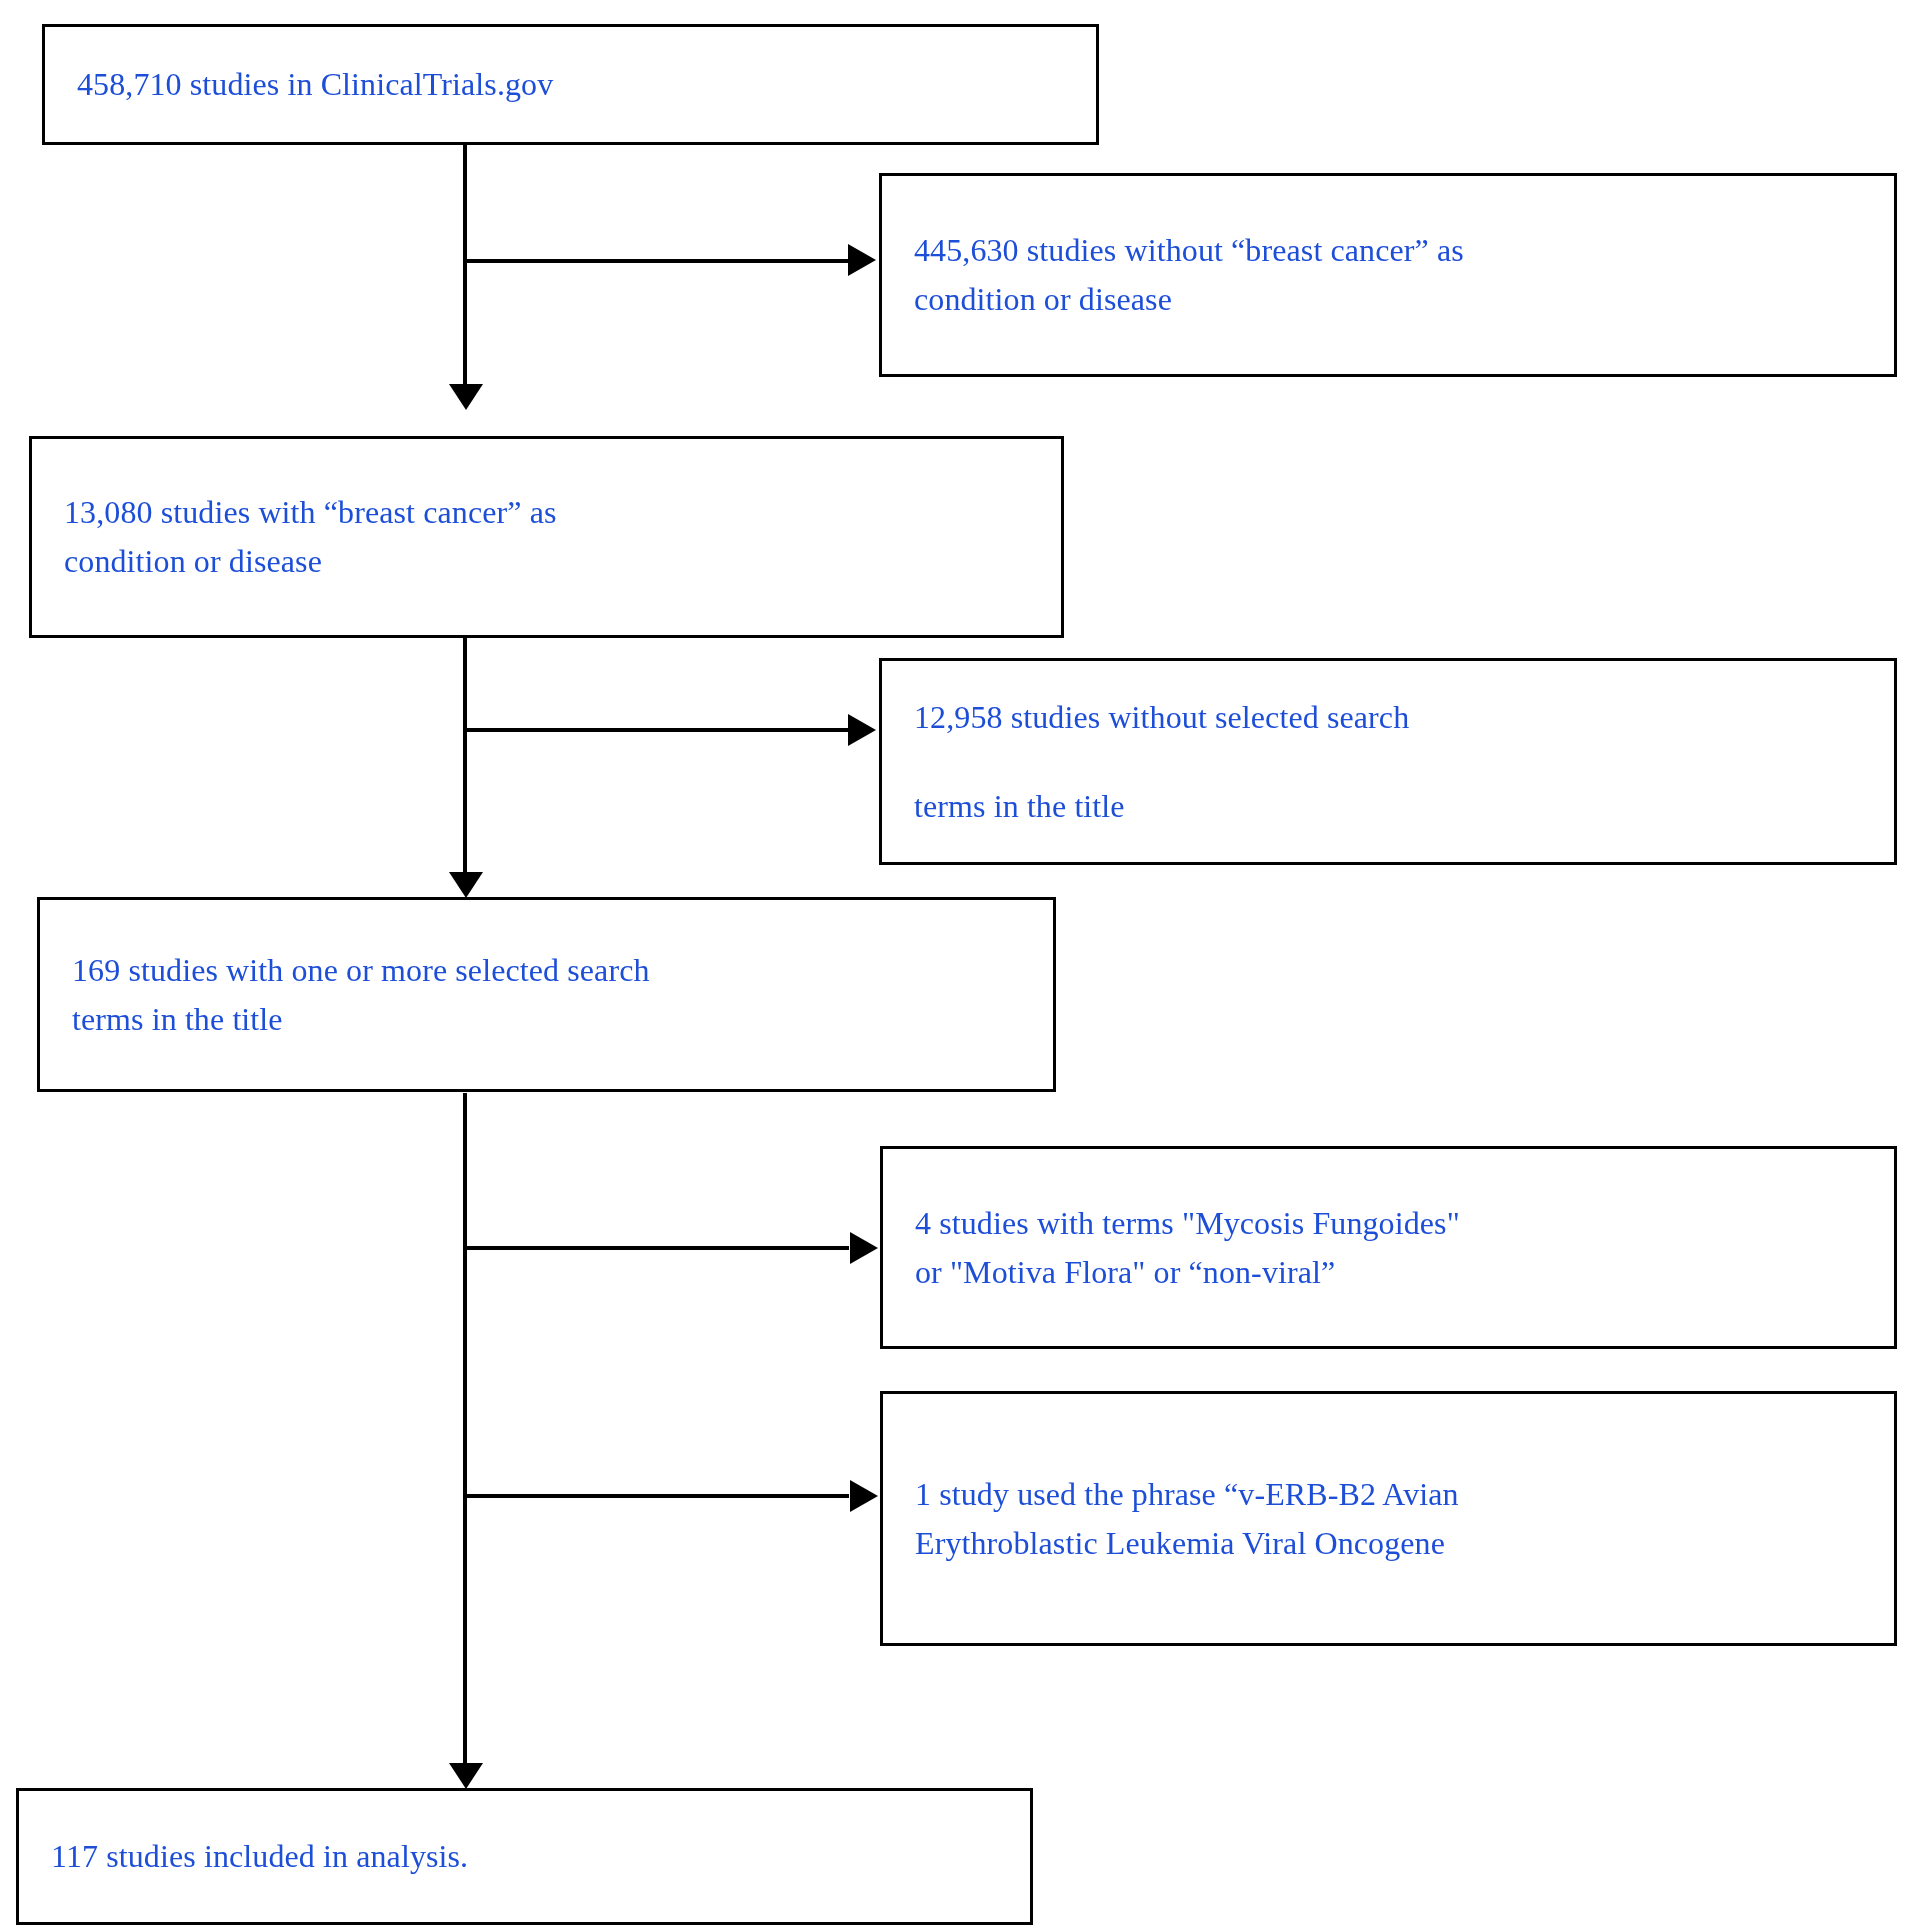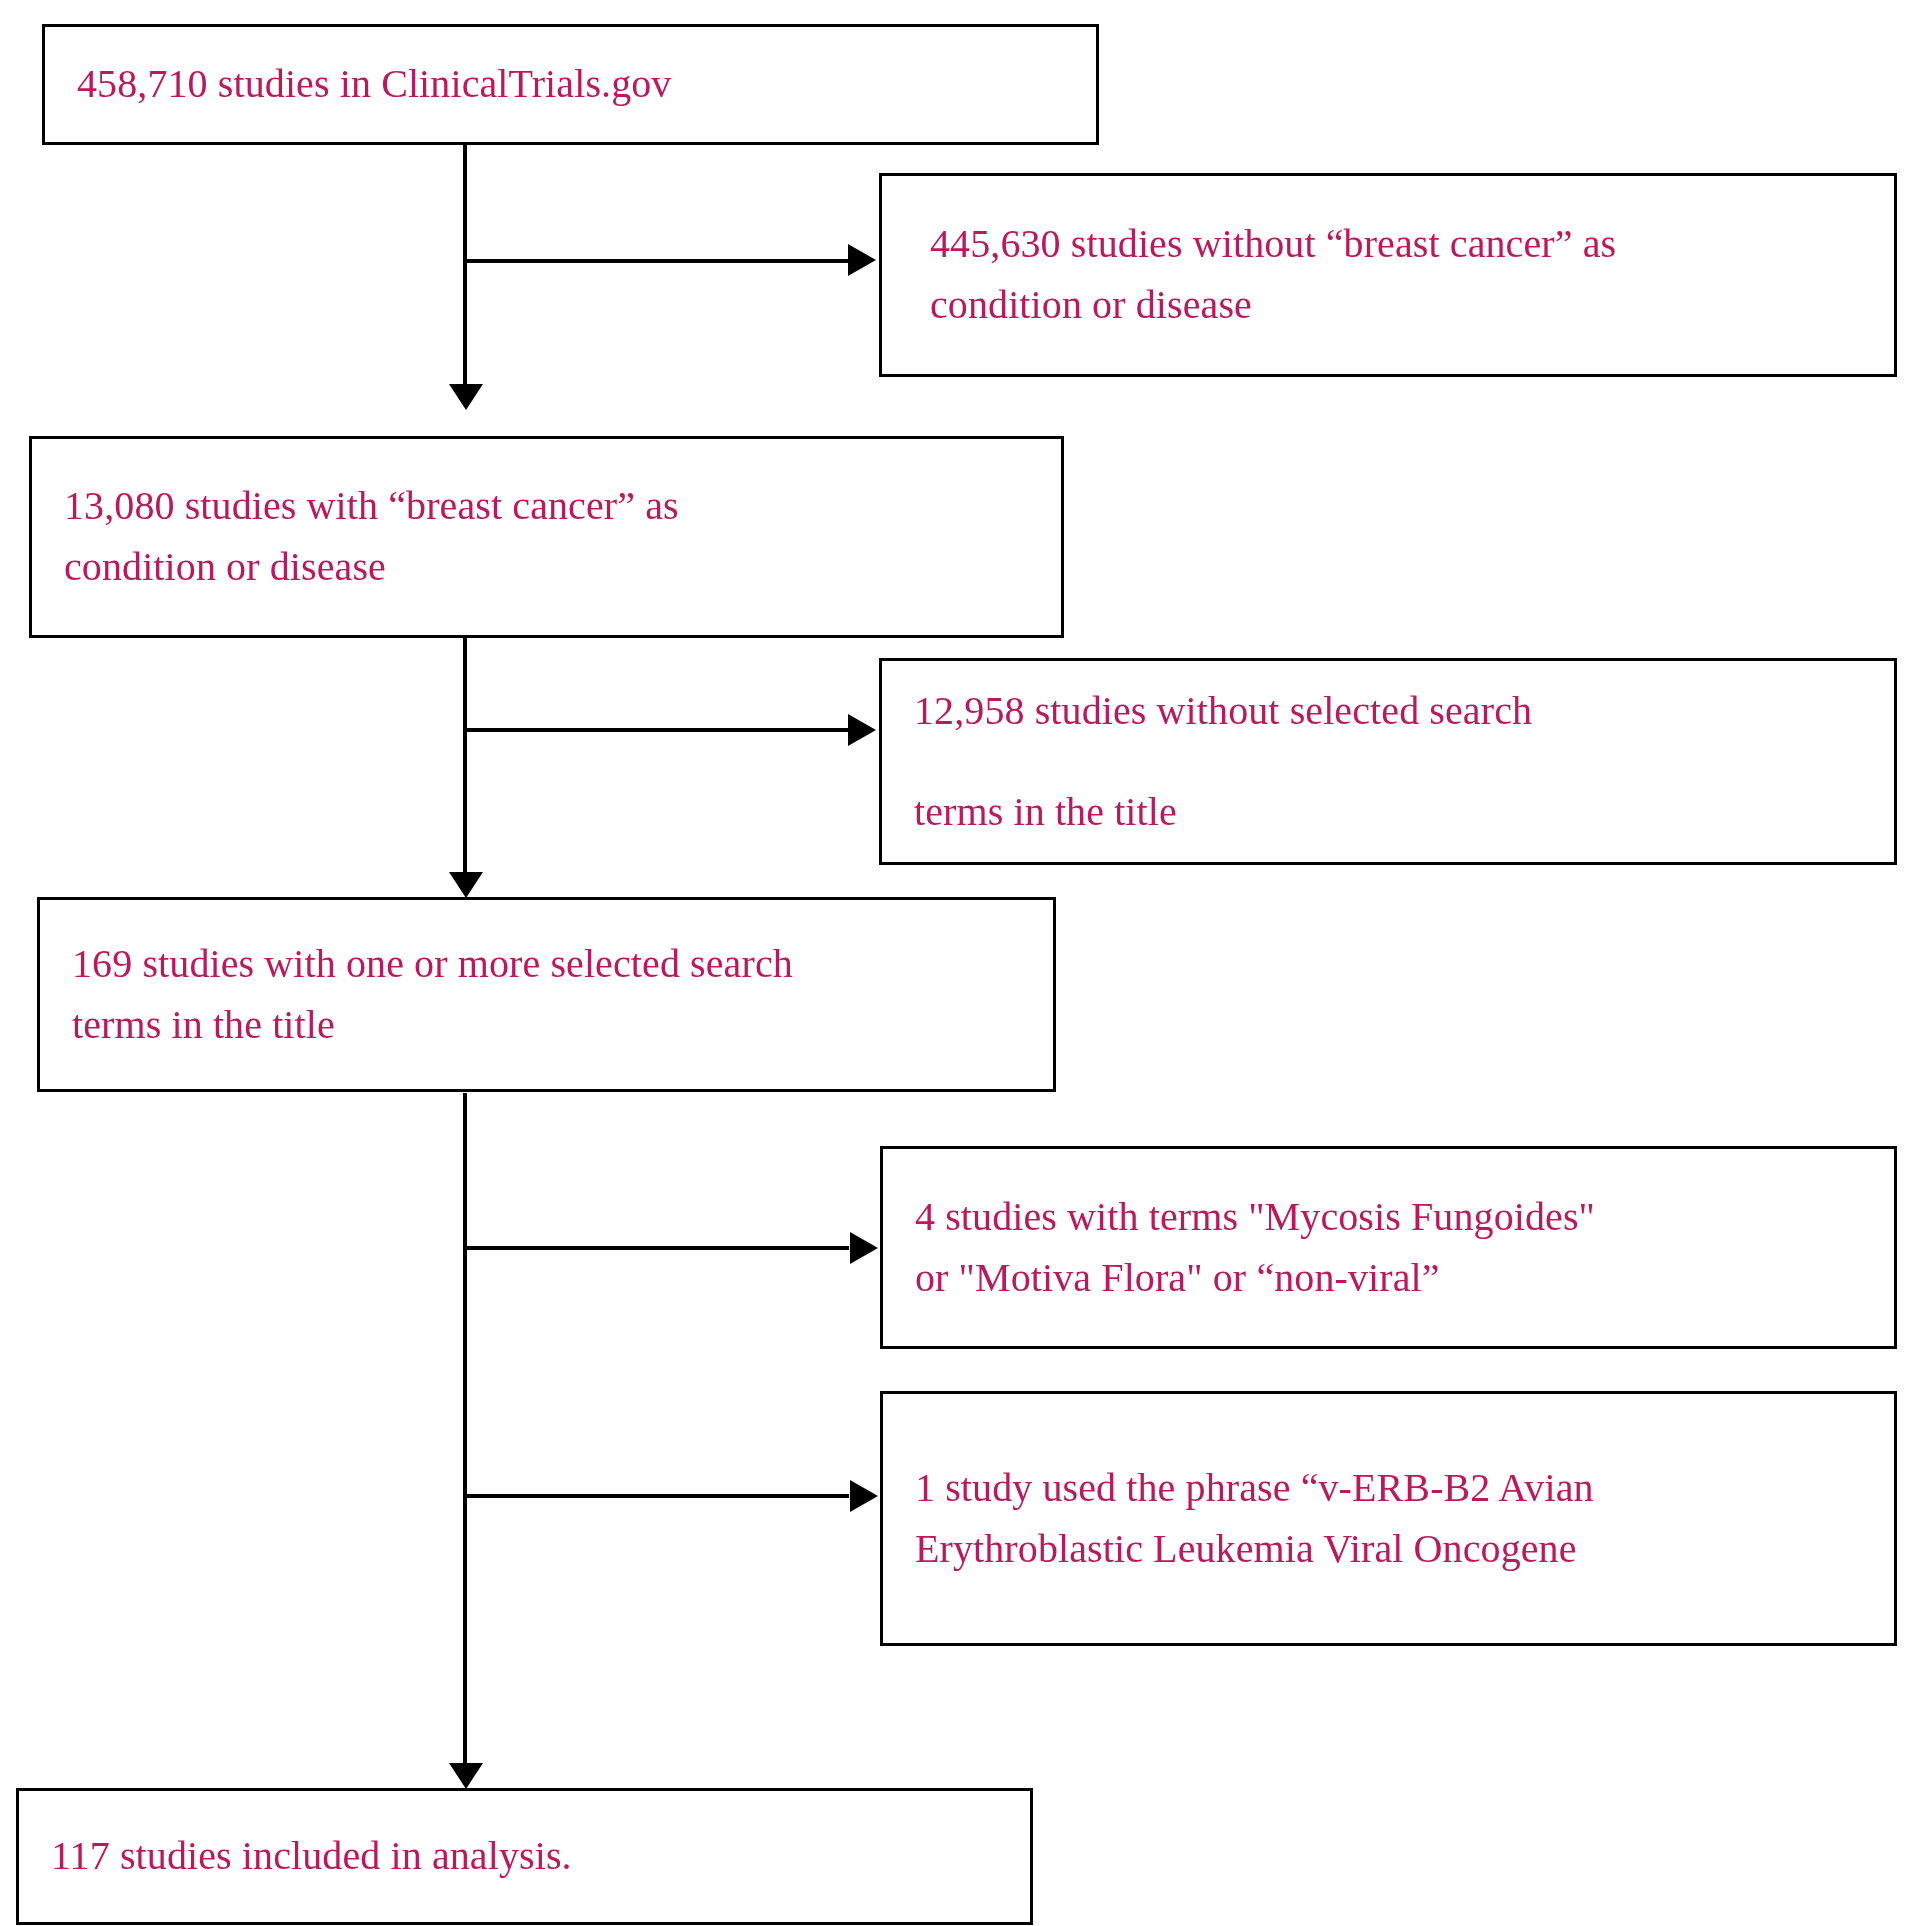--- a/index.html
+++ b/index.html
@@ -15,23 +15,23 @@
     position:absolute;
     box-sizing:border-box;
     border:3.2px solid #000000;
     background:#ffffff;
     display:flex;
     flex-direction:column;
     justify-content:center;
   }
   .node .txt{
     display:block;
-    font-size:40px;
+    font-size:32px;
     line-height:1.52;
-    color:#be185d;
+    color:#1d4ed8;
     padding:0 32px;
     letter-spacing:0.1px;
   }
   .just .txt{ text-align:justify; text-align-last:left; }
   .left .txt{ text-align:left; }
 
   
   .vline{position:absolute;background:#000000;width:3.7px;}
   .hline{position:absolute;background:#000000;height:3.7px;}
   .arrow-down{
@@ -68,21 +68,21 @@
   <div class="hline" style="left:463px; top:1246px; width:386px;"></div>
   <span class="arrow-right" style="left:850px; top:1232px;"></span>
   <div class="hline" style="left:463px; top:1494px; width:386px;"></div>
   <span class="arrow-right" style="left:850px; top:1480px;"></span>
   <span class="arrow-down" style="left:449px; top:1763px;"></span>
 
   <div class="node left" style="left:42px; top:24px; width:1057px; height:121px;">
     <span class="txt">458,710 studies in ClinicalTrials.gov</span>
   </div>
 
-  <div class="node just" style="left:879px; top:173px; width:1018px; height:204px;padding-left:16px;">
+  <div class="node just" style="left:879px; top:173px; width:1018px; height:204px;">
     <span class="txt">445,630 studies without “breast cancer” as</span>
     <span class="txt">condition or disease</span>
   </div>
 
   <div class="node just" style="left:21px; top:436px; width:1035px; height:202px;margin-left:8px;">
     <span class="txt">13,080 studies with “breast cancer” as</span>
     <span class="txt">condition or disease</span>
   </div>
 
   <div class="node just" style="left:879px; top:658px; width:1018px; height:207px;gap:40px;">

